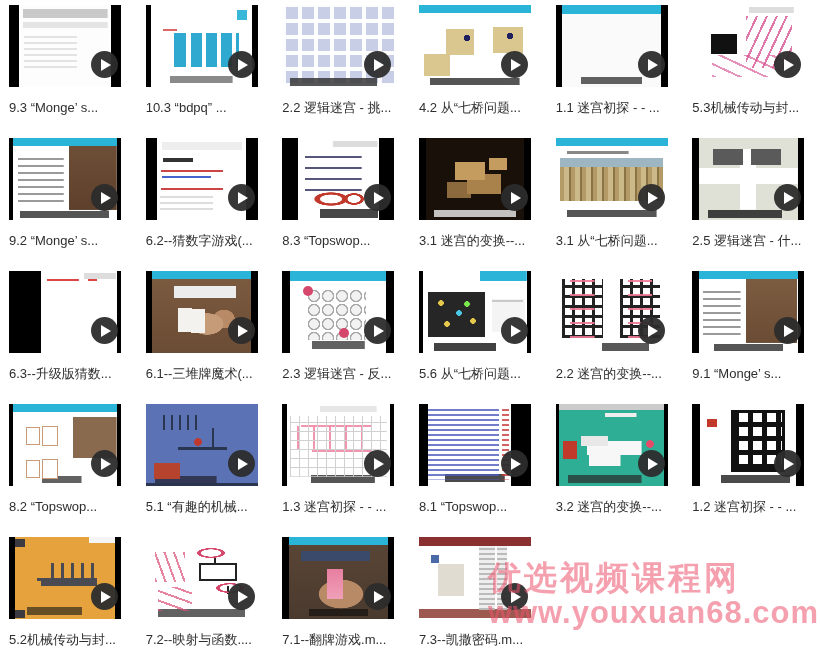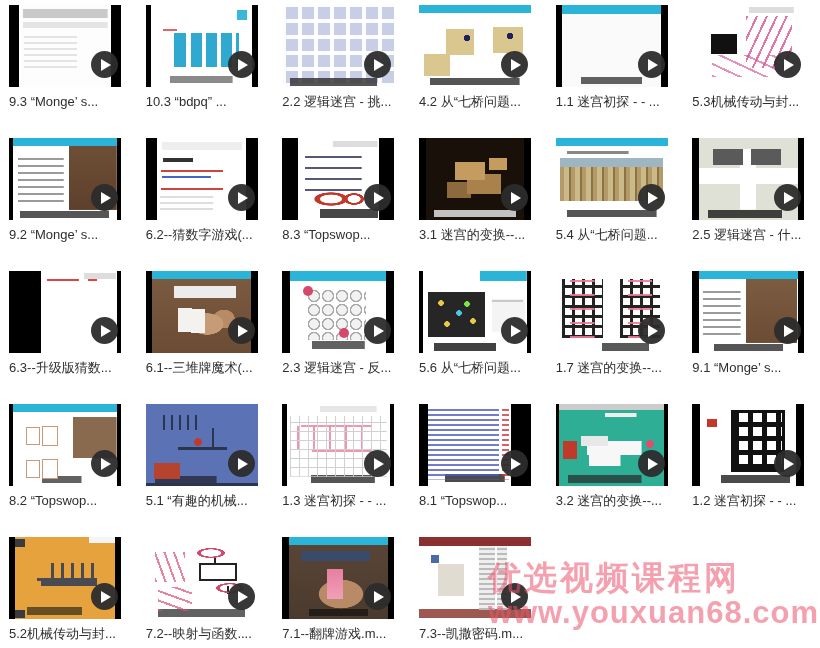--- a/index.html
+++ b/index.html
@@ -16,21 +16,21 @@
     padding-top:5px;
     box-sizing:border-box;
   }
   .card{padding-left:9px;box-sizing:border-box;cursor:pointer;}
   .thumb{
     position:relative;width:112px;height:82px;background:#000;overflow:hidden;
     display:flex;
   }
   .art{position:relative;height:100%;width:var(--w,100%);margin:0 auto;}
   .title{
-    margin-top:7px;font-size:13px;color:#2e2e2e;line-height:15px;
+    margin-top:13px;font-size:13px;color:#2e2e2e;line-height:15px;
     white-space:nowrap;overflow:hidden;width:126px;letter-spacing:0;
   }
   .play{
     position:absolute;right:3px;top:46px;width:27px;height:27px;border-radius:50%;
     background:rgba(44,44,44,.95);display:flex;align-items:center;justify-content:center;
   }
   .play::after{
     content:"";display:block;margin-left:3px;
     border-left:10px solid #fff;border-top:6px solid transparent;border-bottom:6px solid transparent;
   }
@@ -367,21 +367,21 @@
       <div class="play"></div>
     </div>
     <figcaption class="title">3.1 迷宫的变换--...</figcaption>
   </figure>
 
   <figure class="card" style="margin:0;">
     <div class="thumb">
       <div class="art a-city"></div>
       <div class="play"></div>
     </div>
-    <figcaption class="title">5.4 从“七桥问题...</figcaption>
+    <figcaption class="title">3.1 从“七桥问题...</figcaption>
   </figure>
 
   <figure class="card" style="margin:0;">
     <div class="thumb">
       <div class="art a-mazetop"></div>
       <div class="play"></div>
     </div>
     <figcaption class="title">2.5 逻辑迷宫 - 什...</figcaption>
   </figure>
 
@@ -415,21 +415,21 @@
       <div class="play"></div>
     </div>
     <figcaption class="title">5.6 从“七桥问题...</figcaption>
   </figure>
 
   <figure class="card" style="margin:0;">
     <div class="thumb">
       <div class="art a-twomazes"></div>
       <div class="play"></div>
     </div>
-    <figcaption class="title">1.7 迷宫的变换--...</figcaption>
+    <figcaption class="title">2.2 迷宫的变换--...</figcaption>
   </figure>
 
   <figure class="card" style="margin:0;">
     <div class="thumb">
       <div class="art a-cardstext"></div>
       <div class="play"></div>
     </div>
     <figcaption class="title">9.1  “Monge’ s...</figcaption>
   </figure>
 

